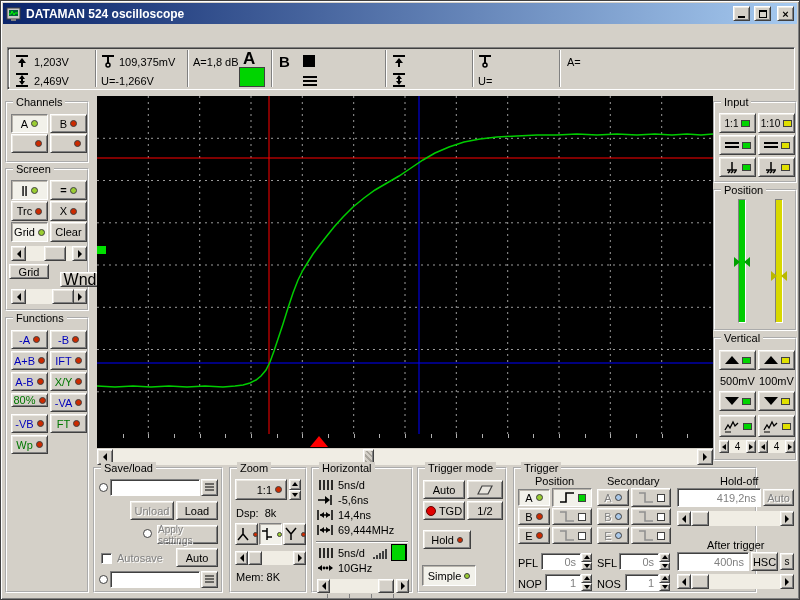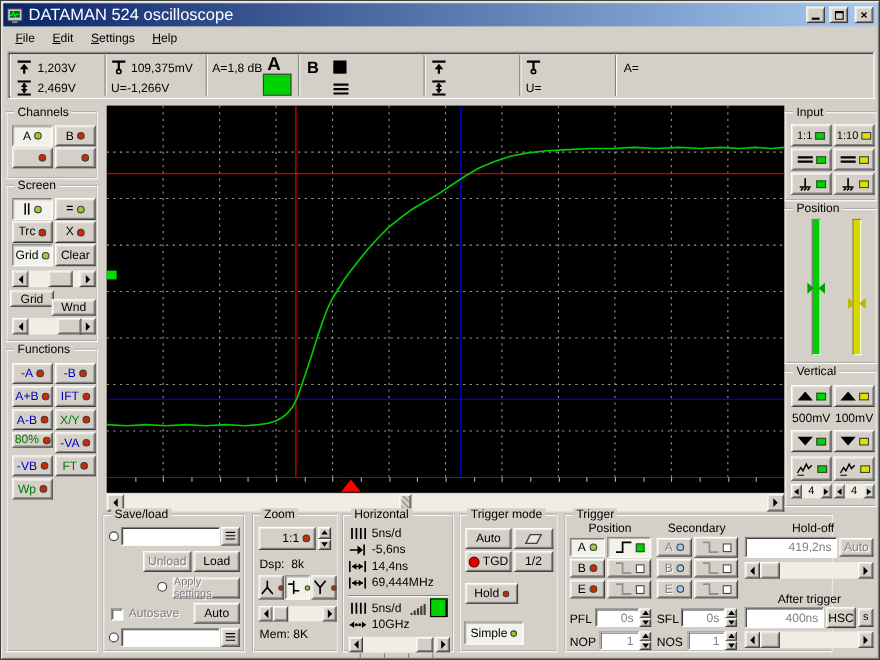--- a/index.html
+++ b/index.html
@@ -19,21 +19,21 @@
   .btn.dis{color:#808080;text-shadow:1px 1px 0 #fff}
   .gb{border:2px groove #fff}
   .gb-label{position:absolute;top:-7px;left:6px;background:#d4d0c8;padding:0 3px;font-size:11px;line-height:12px;white-space:nowrap}
   .led{width:7px;height:7px;border:1px solid #404040;border-radius:50%;flex:none}
   .led.sq{border-radius:0;width:9px;height:7px}
   .lg{background:#9acd32}.lr{background:#cc2a00}.ly{background:#e0e000}.lb{background:#aac8e8}
   .lbg{background:#00d400}.lw{background:#fff}
   .titlebar{left:2px;top:2px;width:794px;height:21px;
             background:linear-gradient(to right,#0a246a,#a6caf0);
             display:flex;align-items:center;padding:0 3px;gap:4px}
-  .title-text{color:#fff;font-weight:normal;font-size:15px;flex:1}
+  .title-text{color:#fff;font-weight:bold;font-size:12px;flex:1}
   .wbtn{width:17px;height:15px;display:flex;align-items:center;justify-content:center}
   .menubar{left:2px;top:24px;width:794px;height:20px;display:flex;align-items:center;gap:2px;padding-left:4px;font-size:11px}
   .menu-item{padding:2px 7px}
   .tdiv{width:2px;align-self:stretch;border-left:1px solid #808080;border-right:1px solid #fff;margin:2px 0}
   .tb-txt{font-size:11px;color:#000;white-space:nowrap}
   .hscroll{display:flex;height:15px}
   .sb-btn{width:15px;flex:none;display:flex;align-items:center;justify-content:center}
   .sb-track{flex:1;position:relative;background:#f0ede4}
   .sb-thumb{position:absolute;top:0;height:100%}
   .tri-l{width:0;height:0;border:4px solid transparent;border-right:4px solid #000;border-left:none}
@@ -74,26 +74,20 @@
         <span style="width:7px;height:2px;background:#000;margin-top:7px"></span>
       </span>
     <span class="wbtn raised">
         <span style="width:8px;height:8px;border:1px solid #000;border-top-width:2px"></span>
       </span>
     <span class="wbtn raised" style="margin-left:2px">
         <span style="font-size:11px;font-weight:bold;line-height:8px">×</span>
       </span>
   </div>
 
-  <div class="abs menubar">
-    <span class="menu-item"><u>F</u>ile</span>
-    <span class="menu-item"><u>E</u>dit</span>
-    <span class="menu-item"><u>S</u>ettings</span>
-    <span class="menu-item"><u>H</u>elp</span>
-  </div>
 
   <div class="abs sunken" style="left:6px;top:46px;width:788px;height:43px;display:flex;align-items:stretch">
     <div class="tdiv"></div>
     <div style="width:85px;position:relative">
       <span class="abs" style="left:5px;top:6px">
           <svg width="14" height="14">
             <path d="M1 2h12M7 13V6" stroke="#000" stroke-width="2"></path>
             <polygon points="3,9 11,9 7,4" fill="#000"></polygon>
           </svg>
         </span>
@@ -216,21 +210,21 @@
       <span class="sb-track">
           <span class="sb-thumb raised" style="left:18px;width:22px"></span>
         </span>
       <span class="sb-btn raised">
           <span class="tri-r"></span>
         </span>
     </div>
     <div class="abs raised" style="left:2px;top:94px;width:40px;height:15px;display:flex;align-items:center;justify-content:center;font-size:11px">
         <span>Grid</span>
       </div>
-    <div class="abs raised" style="left:40px;top:102px;width:40px;height:15px;display:flex;align-items:center;justify-content:center;font-size:11px">
+    <div class="abs raised" style="left:53px;top:102px;width:40px;height:15px;display:flex;align-items:center;justify-content:center;font-size:16px">
         <span>Wnd</span>
       </div>
     <div class="abs hscroll" style="left:4px;top:119px;width:76px">
       <span class="sb-btn raised">
           <span class="tri-l"></span>
         </span>
       <span class="sb-track">
           <span class="sb-thumb raised" style="left:26px;width:22px"></span>
         </span>
       <span class="sb-btn raised">

